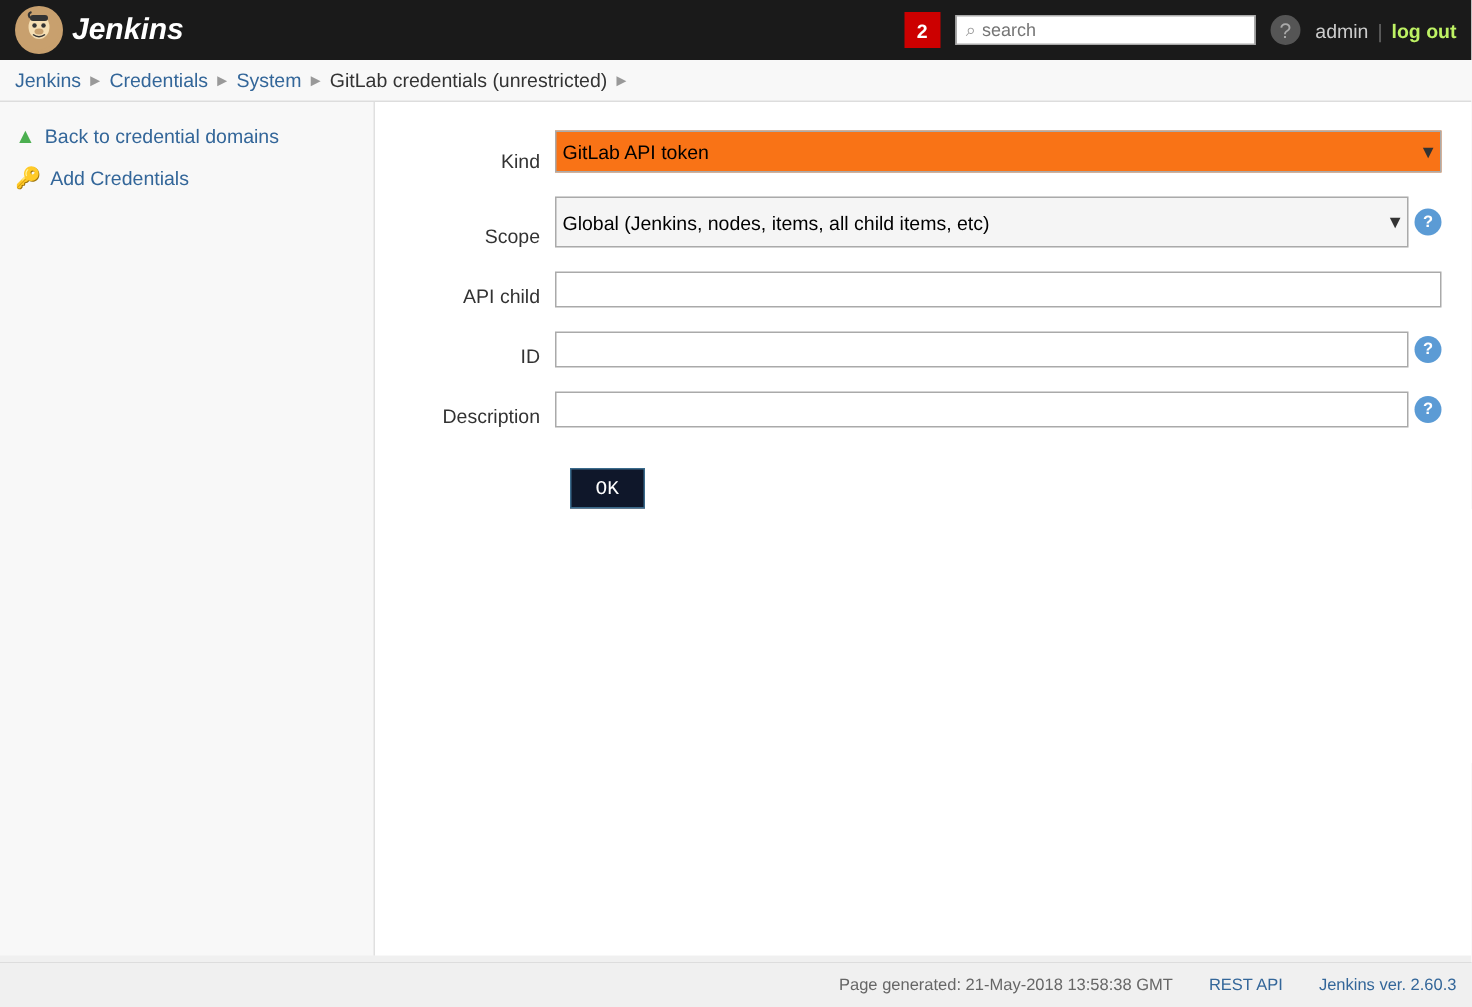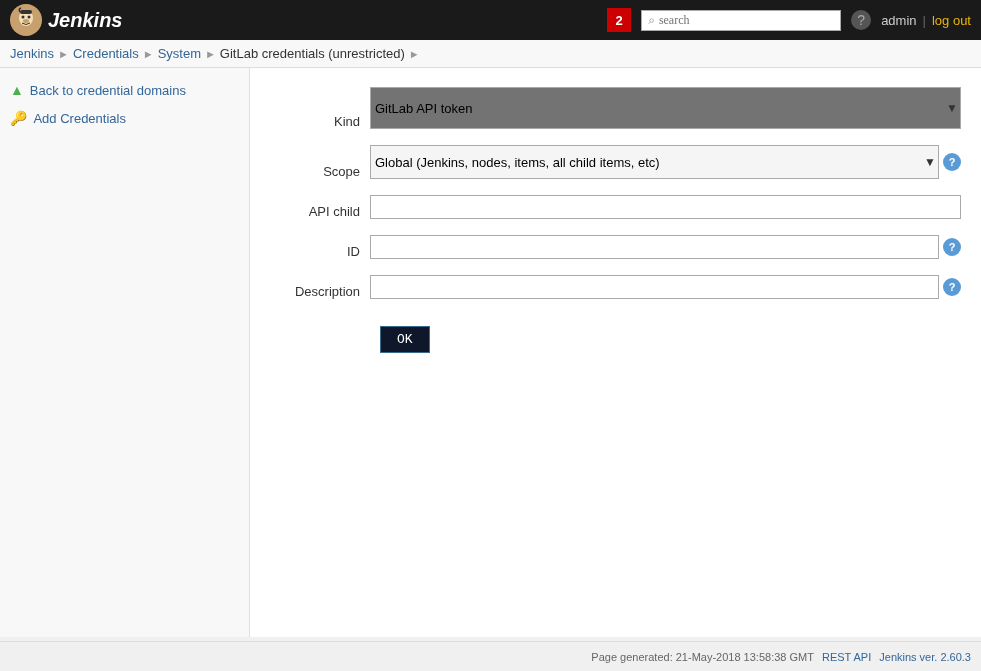--- a/index.html
+++ b/index.html
@@ -54,21 +54,20 @@
       border: 1px solid #aaa;
       padding: 2px 6px;
       gap: 4px;
       width: 200px;
     }
     #search-input {
       border: none;
       outline: none;
       font-size: 12px;
       width: 160px;
-      font-family: Liberation Serif, serif;
     }
     #header-help {
       color: #aaa;
       font-size: 14px;
       cursor: pointer;
       background: #555;
       border-radius: 50%;
       width: 20px;
       height: 20px;
       display: flex;
@@ -76,21 +75,21 @@
       justify-content: center;
     }
     #header-user-area {
       color: #ccc;
       display: flex;
       align-items: center;
       gap: 6px;
       font-size: 13px;
     }
     #admin-link { color: #ccc; text-decoration: none; }
-    #logout-link { color: #eab308; text-decoration: none; }
+    #logout-link { color: #bef264; text-decoration: none; font-weight: bold; }
     #header-separator { color: #666; }
 
     
     #breadcrumb {
       background: #f8f8f8;
       border-bottom: 1px solid #ddd;
       padding: 6px 10px;
       display: flex;
       align-items: center;
       gap: 4px;
@@ -181,22 +180,22 @@
     
     .kind-select-wrapper {
       position: relative;
       flex: 1;
     }
     .kind-select-wrapper select {
       width: 100%;
       border: 1px solid #aaa;
       padding: 3px 4px;
       font-size: 13px;
-      background: #737373;
-      height: 42px;
+      background: #f97316;
+      height: 28px;
       appearance: none;
       -webkit-appearance: none;
       padding-right: 20px;
     }
     .kind-arrow {
       position: absolute;
       right: 3px;
       top: 50%;
       transform: translateY(-50%);
       pointer-events: none;
@@ -251,21 +250,21 @@
       text-align: right;
       font-size: 11px;
       color: #666;
       position: fixed;
       bottom: 0;
       width: 100%;
       height: 30px;
       display: flex;
       align-items: center;
       justify-content: flex-end;
-      gap: 8px;
+      gap: 24px;
       margin-top: 40px;
     }
     .footer-link { color: #336699; text-decoration: none; cursor: pointer; }
   </style>
 </head>
 <body>
 
 <div id="header">
   <div id="logo-area">
     <div id="jenkins-logo">

